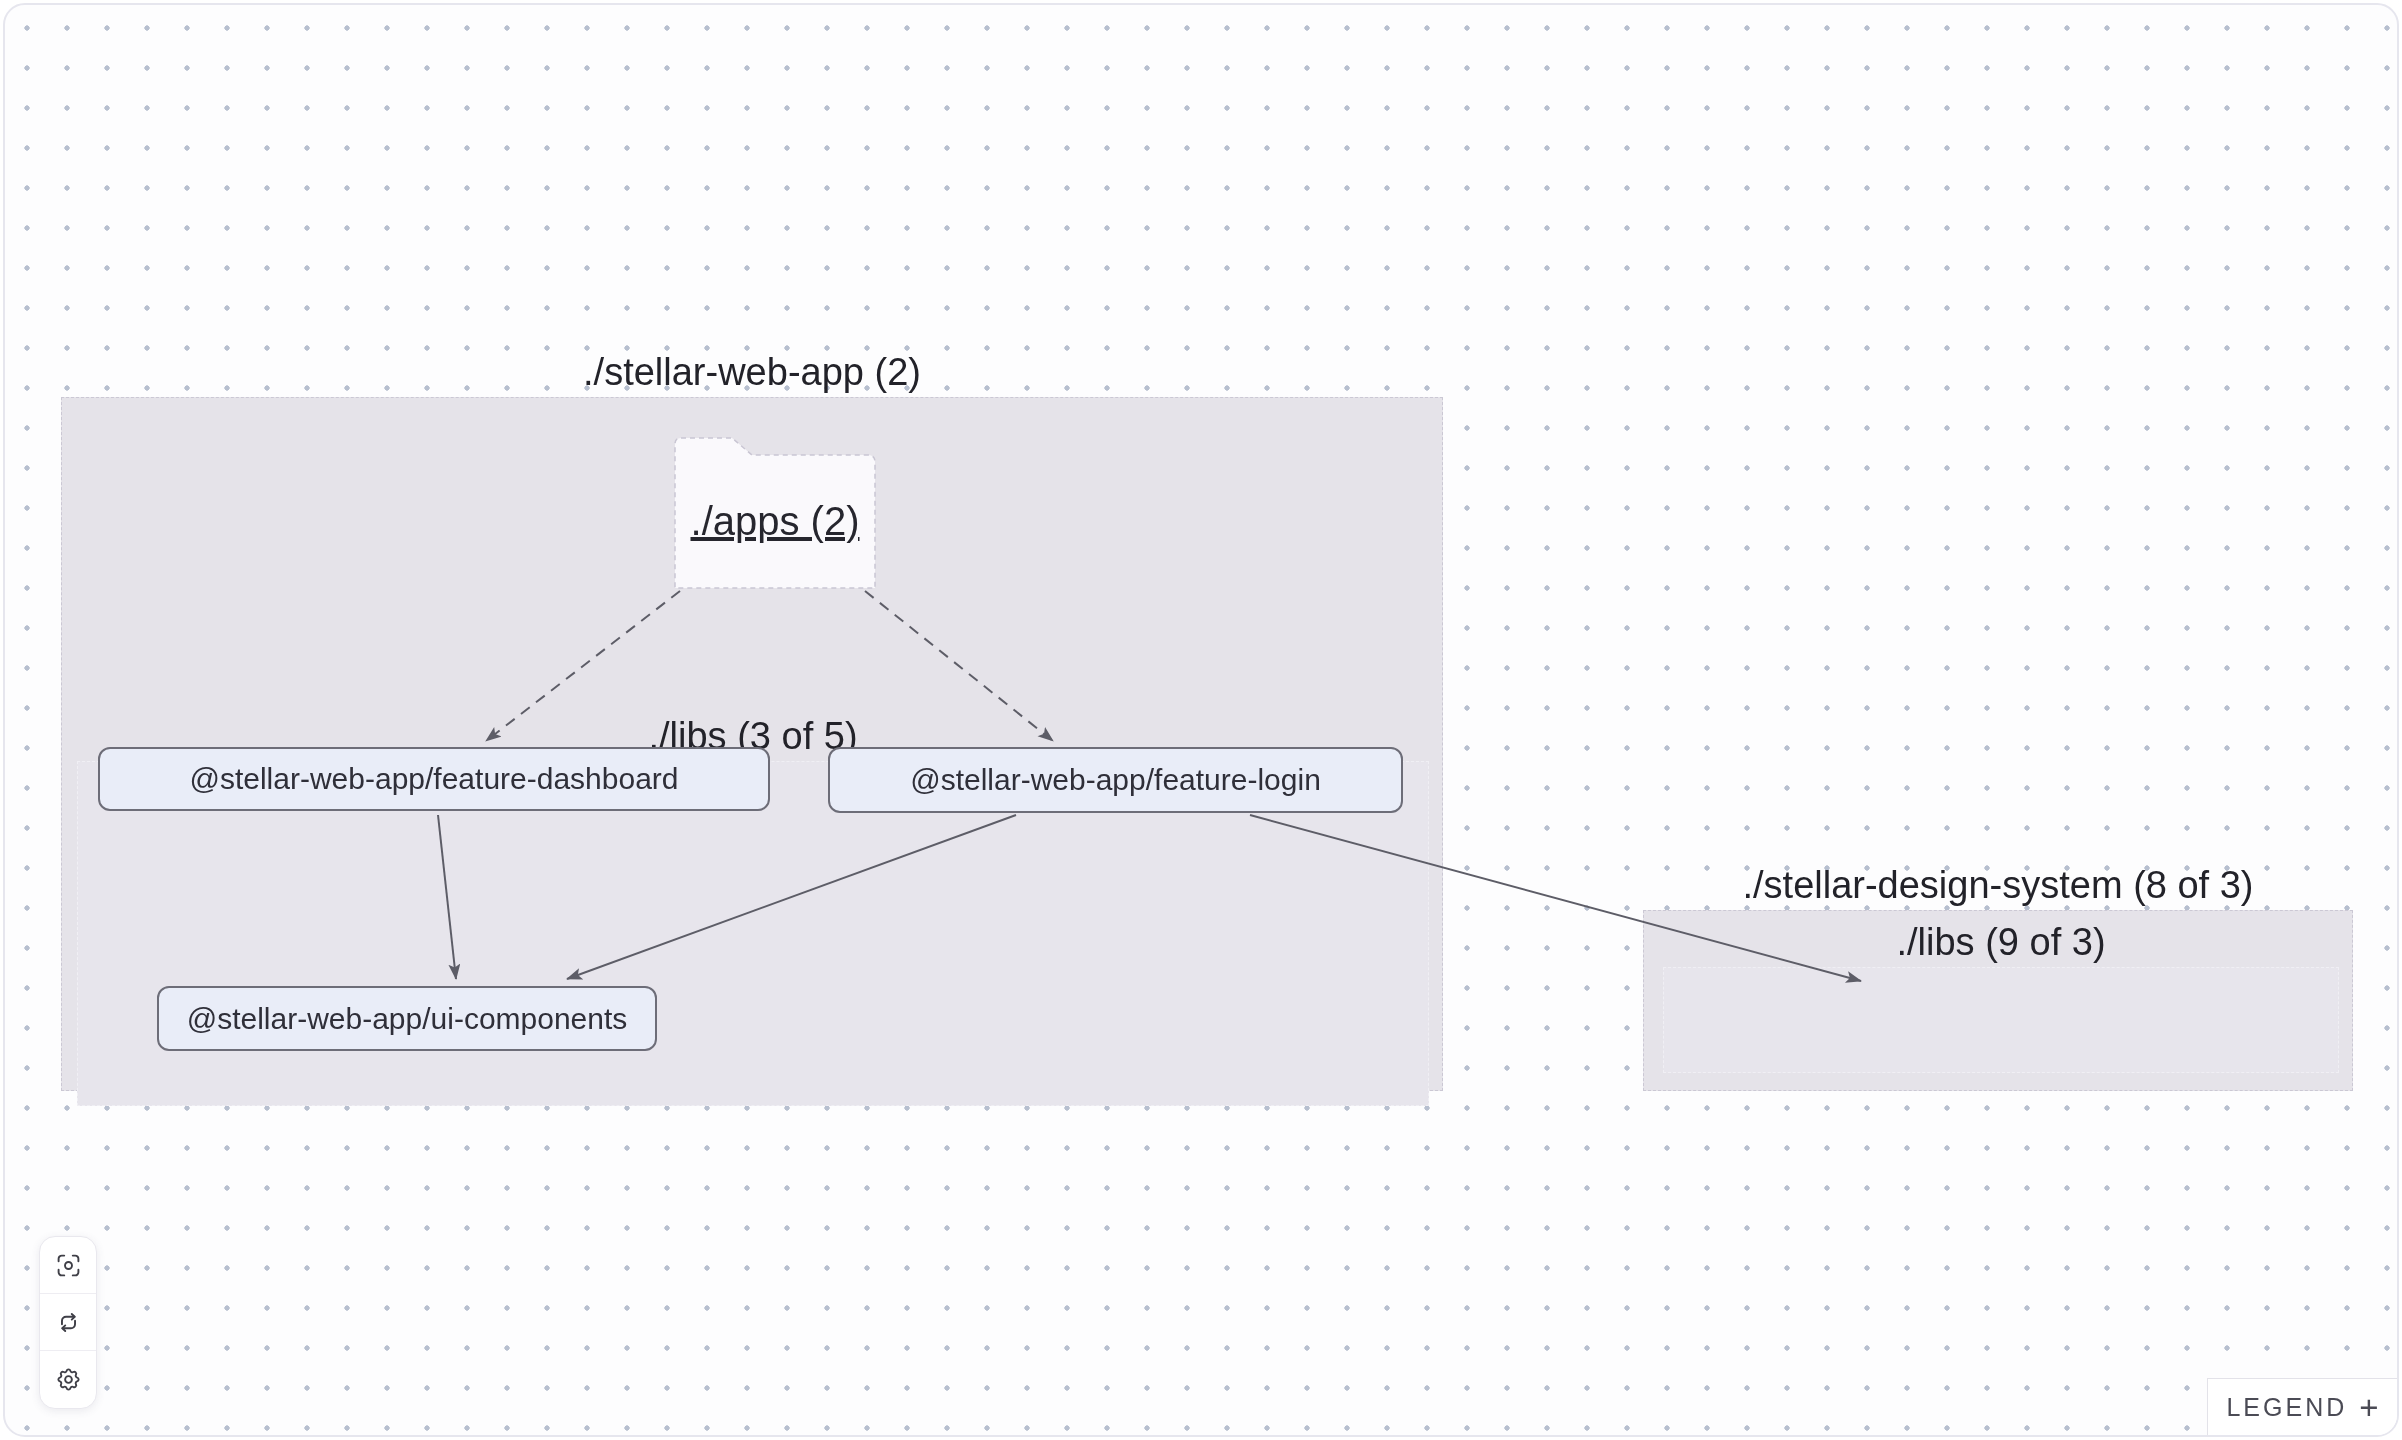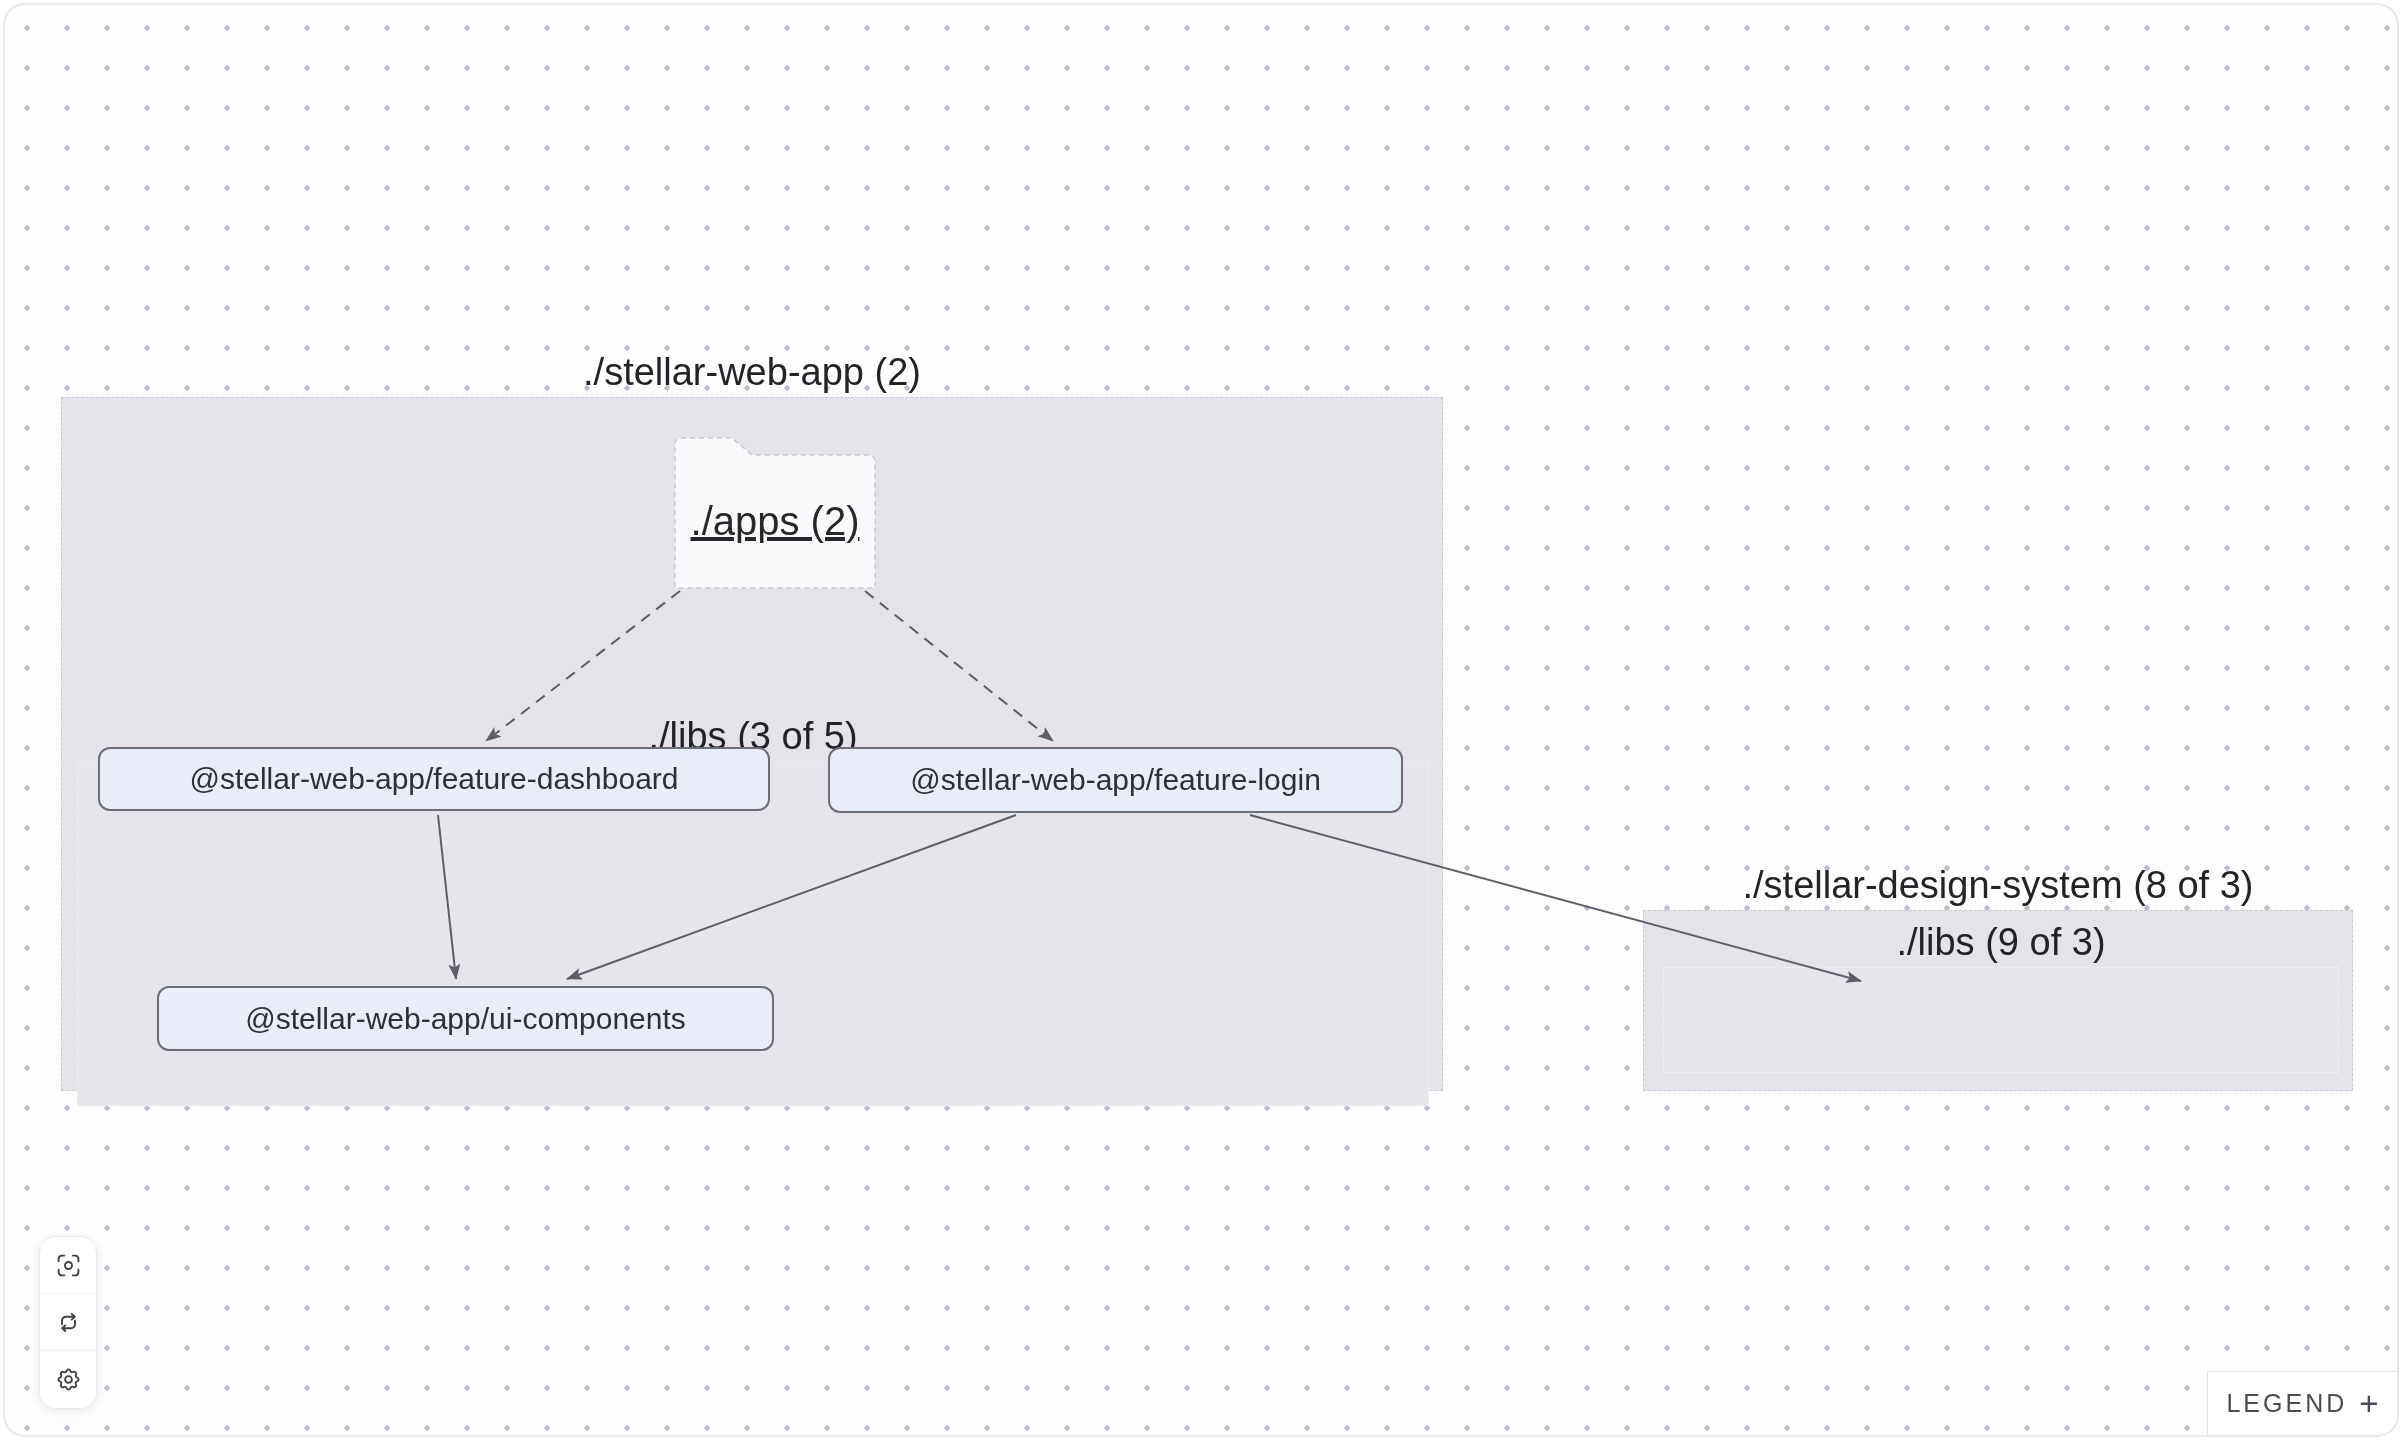--- a/index.html
+++ b/index.html
@@ -62,21 +62,21 @@
   .ctrl-btn {
     height: 57px; display: flex; align-items: center; justify-content: center;
     border-bottom: 1px solid #eeedf2; background: transparent; border-left: none;
     border-right: none; border-top: none; cursor: pointer;
   }
   .ctrl-btn:last-child { border-bottom: none; }
   .ctrl-btn svg { stroke: #3f3f47; fill: none; stroke-width: 1.7; stroke-linecap: round; stroke-linejoin: round; }
 
   #legend {
     position: absolute; right: 0; bottom: 0;
-    width: 190px; height: 64px;
+    width: 190px; height: 57px;
     background: #ffffff;
     border-top: 1px solid #e3e2e9;
     border-left: 1px solid #e3e2e9;
     display: flex; align-items: center; justify-content: center; gap: 12px;
     z-index: 10; cursor: pointer;
   }
   #legend .legend-text { font-size: 25px; letter-spacing: 3px; color: #4b4b55; }
   #legend .legend-plus { font-size: 33px; font-weight: 300; color: #4b4b55; line-height: 1; }
 </style>
 </head>
@@ -92,21 +92,21 @@
       </div>
       <div class="group outer" style="left: 1638px; top: 905px; width: 710px; height: 181px;">
         <div class="group-label">./stellar-design-system (8 of 3)</div>
       </div>
       <div class="group inner" style="left: 1658px; top: 962px; width: 676px; height: 106px;">
         <div class="group-label">./libs (9 of 3)</div>
       </div>
       <div class="folder-label" style="left: 670px; top: 450px; width: 200px; height: 133px;">./apps (2)</div>
       <div class="node" style="left: 93px; top: 742px; width: 672px; height: 64px;">@stellar-web-app/feature-dashboard</div>
       <div class="node" style="left: 823px; top: 742px; width: 575px; height: 66px;">@stellar-web-app/feature-login</div>
-      <div class="node" style="left: 152px; top: 981px; width: 617px; height: 65px;">@stellar-web-app/ui-components</div>
+      <div class="node" style="left: 152px; top: 981px; width: 500px; height: 65px;">@stellar-web-app/ui-components</div>
     </div>
 
   <svg id="overlay" xmlns="http://www.w3.org/2000/svg">
       <defs>
         <marker id="arrow" markerUnits="userSpaceOnUse" markerWidth="18" markerHeight="14" refX="15" refY="6" orient="auto">
           <path d="M0,0 L16,6 L0,12 L3.5,6 Z" fill="#5d5d67"></path>
         </marker>
       </defs>
       <path d="M 676,433 L 727,433 L 747,450 L 863,450 Q 870,450 870,457 L 870,583 L 670,583 L 670,439 Q 670,433 676,433 Z" fill="#faf9fc" stroke="#c9c6d3" stroke-width="1.5" stroke-dasharray="5 4" style="pointer-events: all;"></path>
       <line x1="675" y1="586" x2="481" y2="736" stroke="#5d5d67" stroke-width="2" stroke-dasharray="11 8" marker-end="url(#arrow)" class="edge-line"></line>

